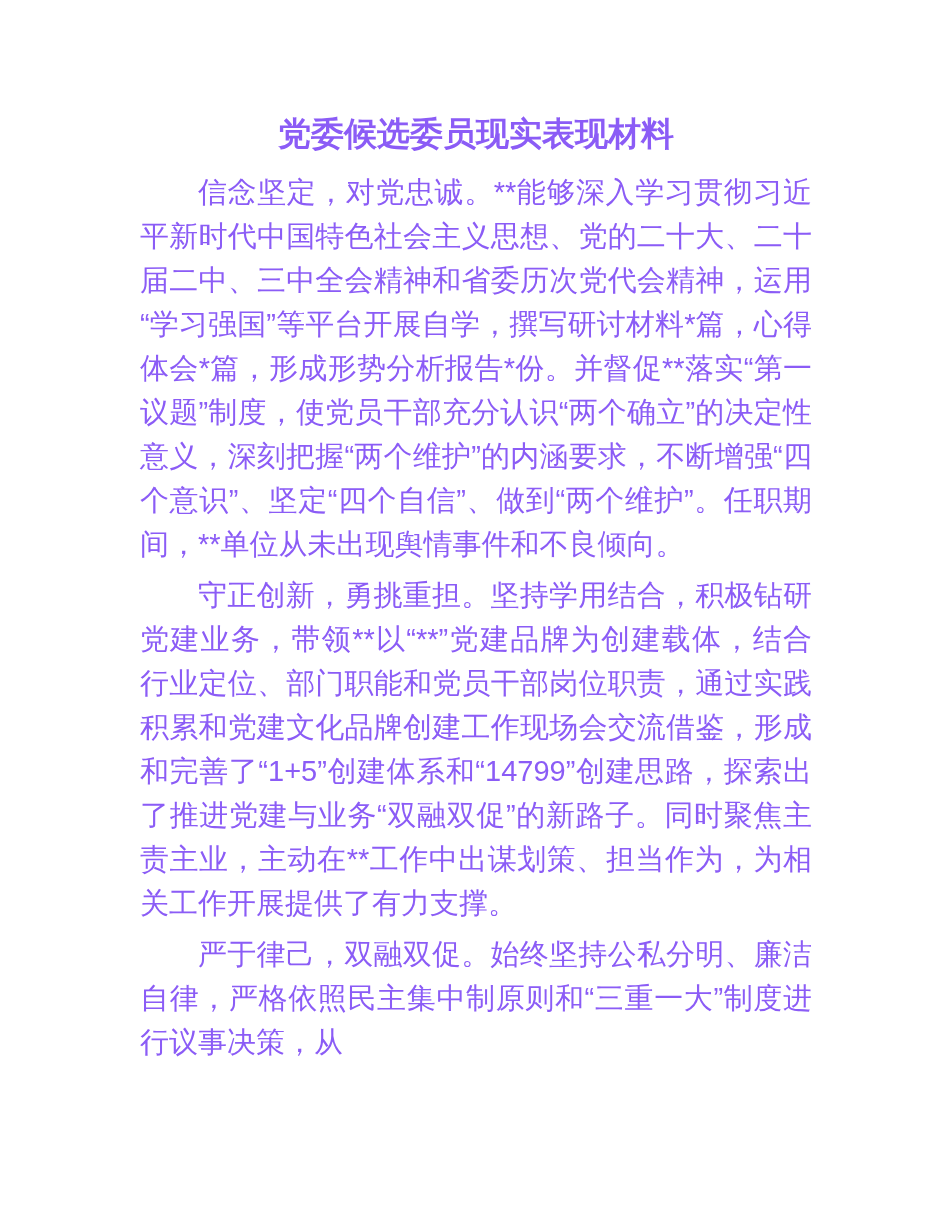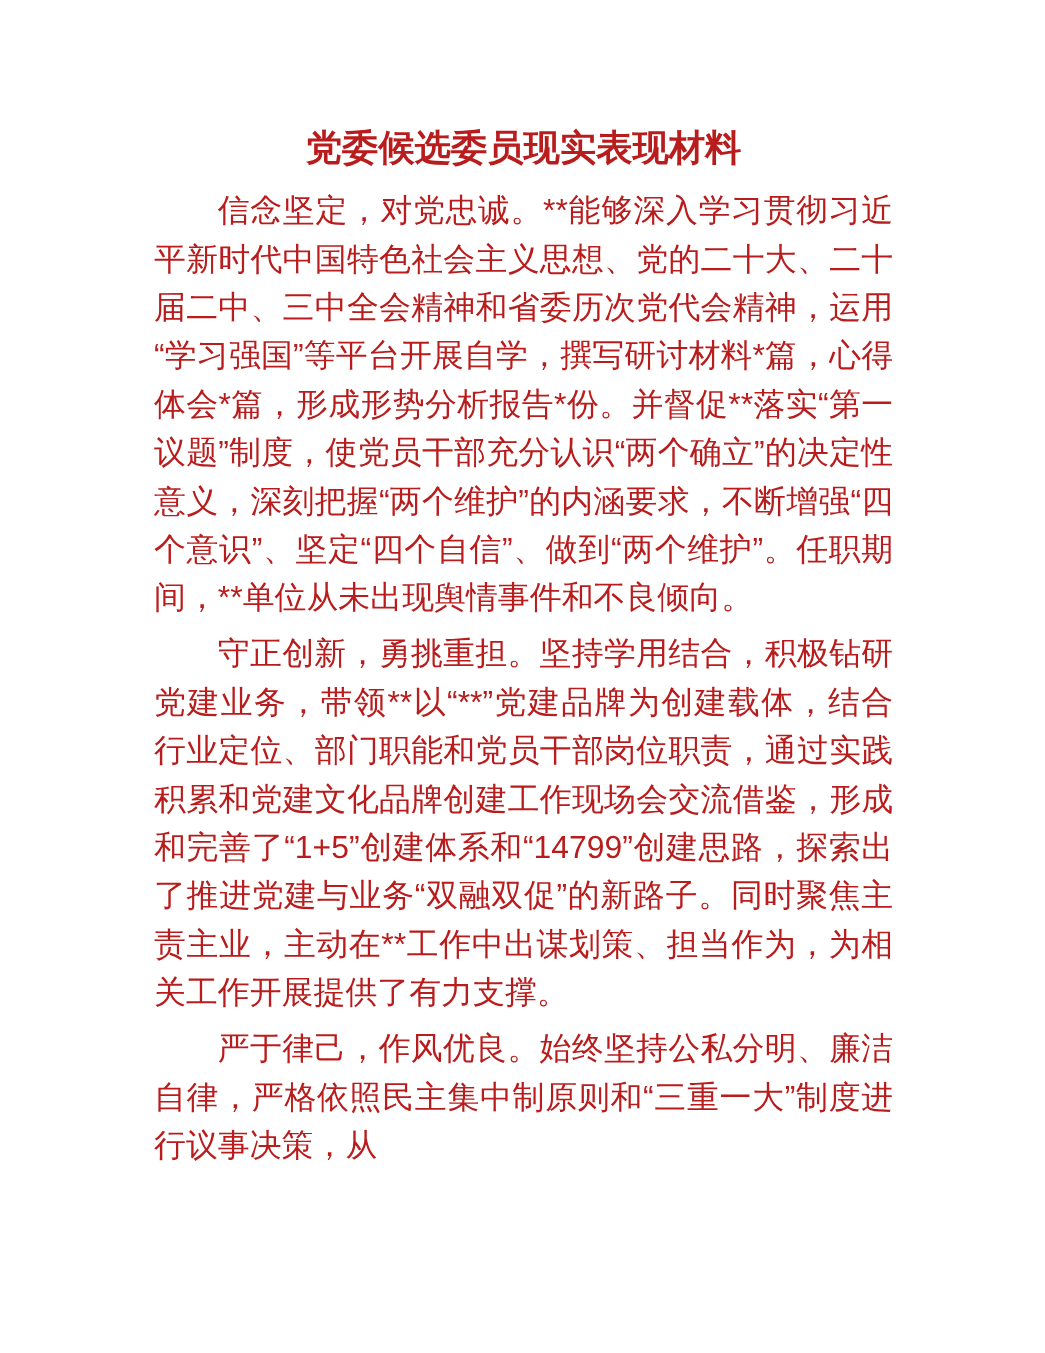--- a/index.html
+++ b/index.html
@@ -6,21 +6,21 @@
     margin: 0;
     padding: 0;
     background: #ffffff;
   }
   .page {
     position: relative;
     box-sizing: border-box;
     width: 950px;
     height: 1230px;
     background: #ffffff;
-    color: #b91c1c;
+    color: #8b5cf6;
     overflow: hidden;
     font-family: "Liberation Sans", "DejaVu Sans", sans-serif;
   }
   .content {
     box-sizing: border-box;
     width: 950px;
     height: 1230px;
     padding: 114px 138px 0 140px;
   }
   .doc-title {
@@ -45,15 +45,15 @@
   }
 </style>
 </head>
 <body>
 
 <div class="page">
   <div class="content">
     <h1 class="doc-title">党委候选委员现实表现材料</h1>
     <p class="doc-paragraph">信念坚定，对党忠诚。**能够深入学习贯彻习近平新时代中国特色社会主义思想、党的二十大、二十届二中、三中全会精神和省委历次党代会精神，运用“学习强国”等平台开展自学，撰写研讨材料*篇，心得体会*篇，形成形势分析报告*份。并督促**落实“第一议题”制度，使党员干部充分认识“两个确立”的决定性意义，深刻把握“两个维护”的内涵要求，不断增强“四个意识”、坚定“四个自信”、做到“两个维护”。任职期间，**单位从未出现舆情事件和不良倾向。</p>
     <p class="doc-paragraph">守正创新，勇挑重担。坚持学用结合，积极钻研党建业务，带领**以“**”党建品牌为创建载体，结合行业定位、部门职能和党员干部岗位职责，通过实践积累和党建文化品牌创建工作现场会交流借鉴，形成和完善了“1+5”创建体系和“14799”创建思路，探索出了推进党建与业务“双融双促”的新路子。同时聚焦主责主业，主动在**工作中出谋划策、担当作为，为相关工作开展提供了有力支撑。</p>
-    <p class="doc-paragraph">严于律己，作风优良。始终坚持公私分明、廉洁自律，严格依照民主集中制原则和“三重一大”制度进行议事决策，从</p>
+    <p class="doc-paragraph">严于律己，双融双促。始终坚持公私分明、廉洁自律，严格依照民主集中制原则和“三重一大”制度进行议事决策，从</p>
   </div>
 </div>
 
 </body></html>

